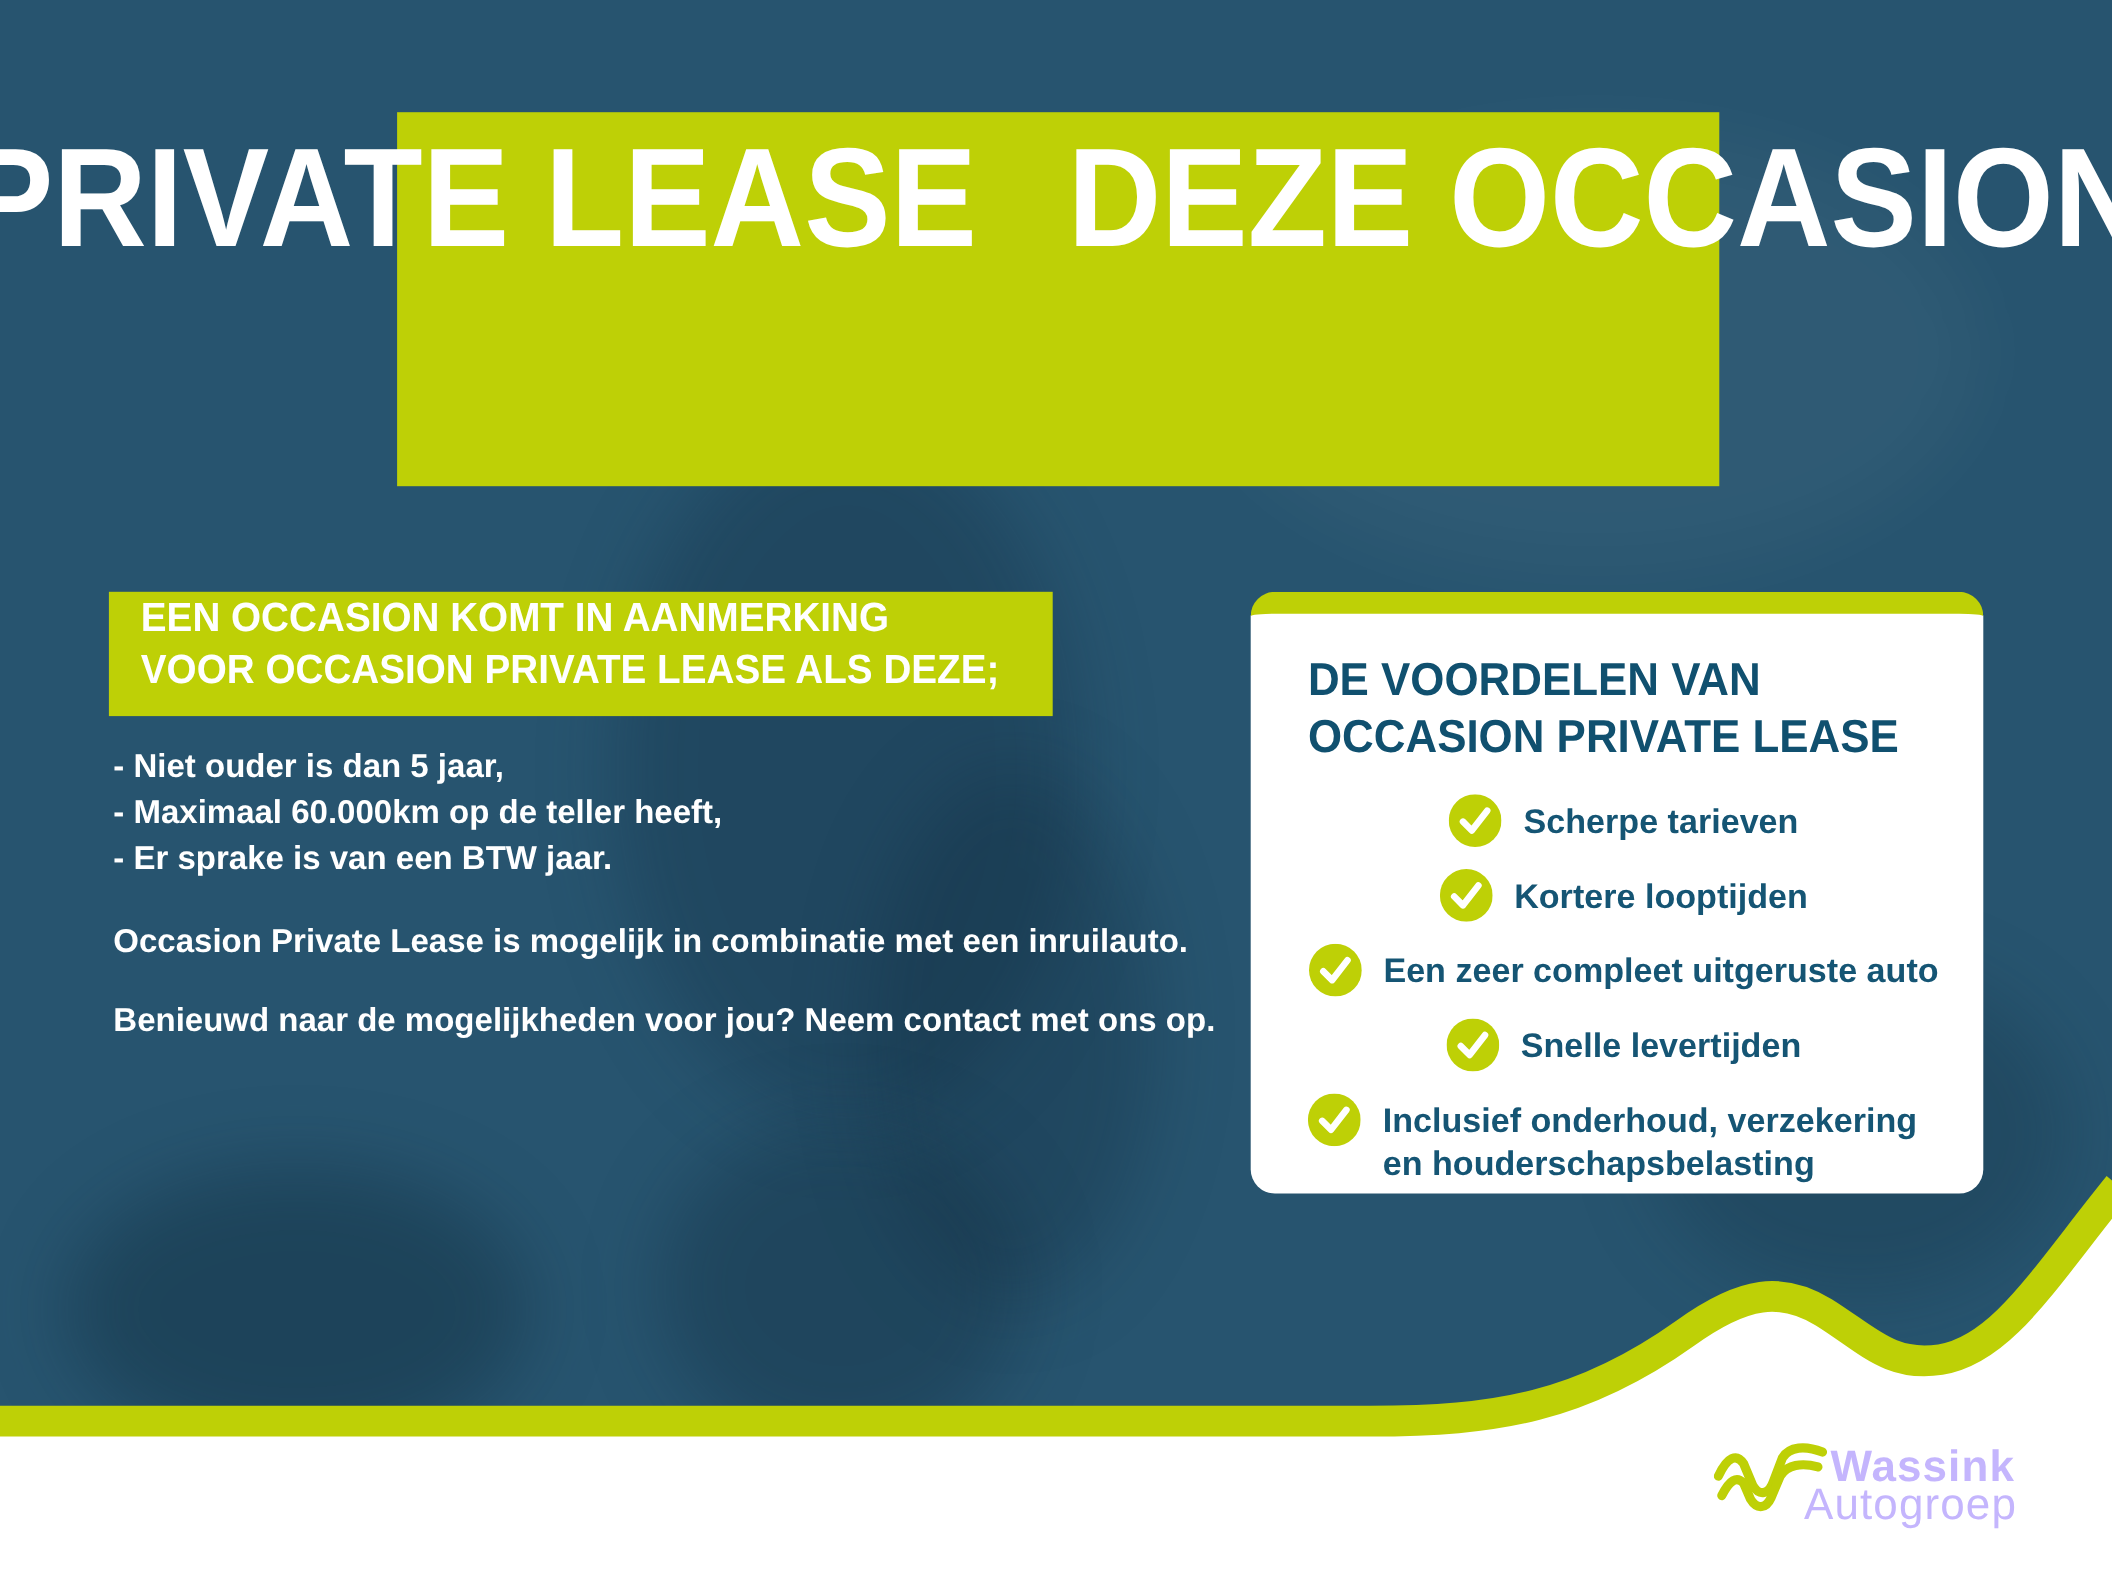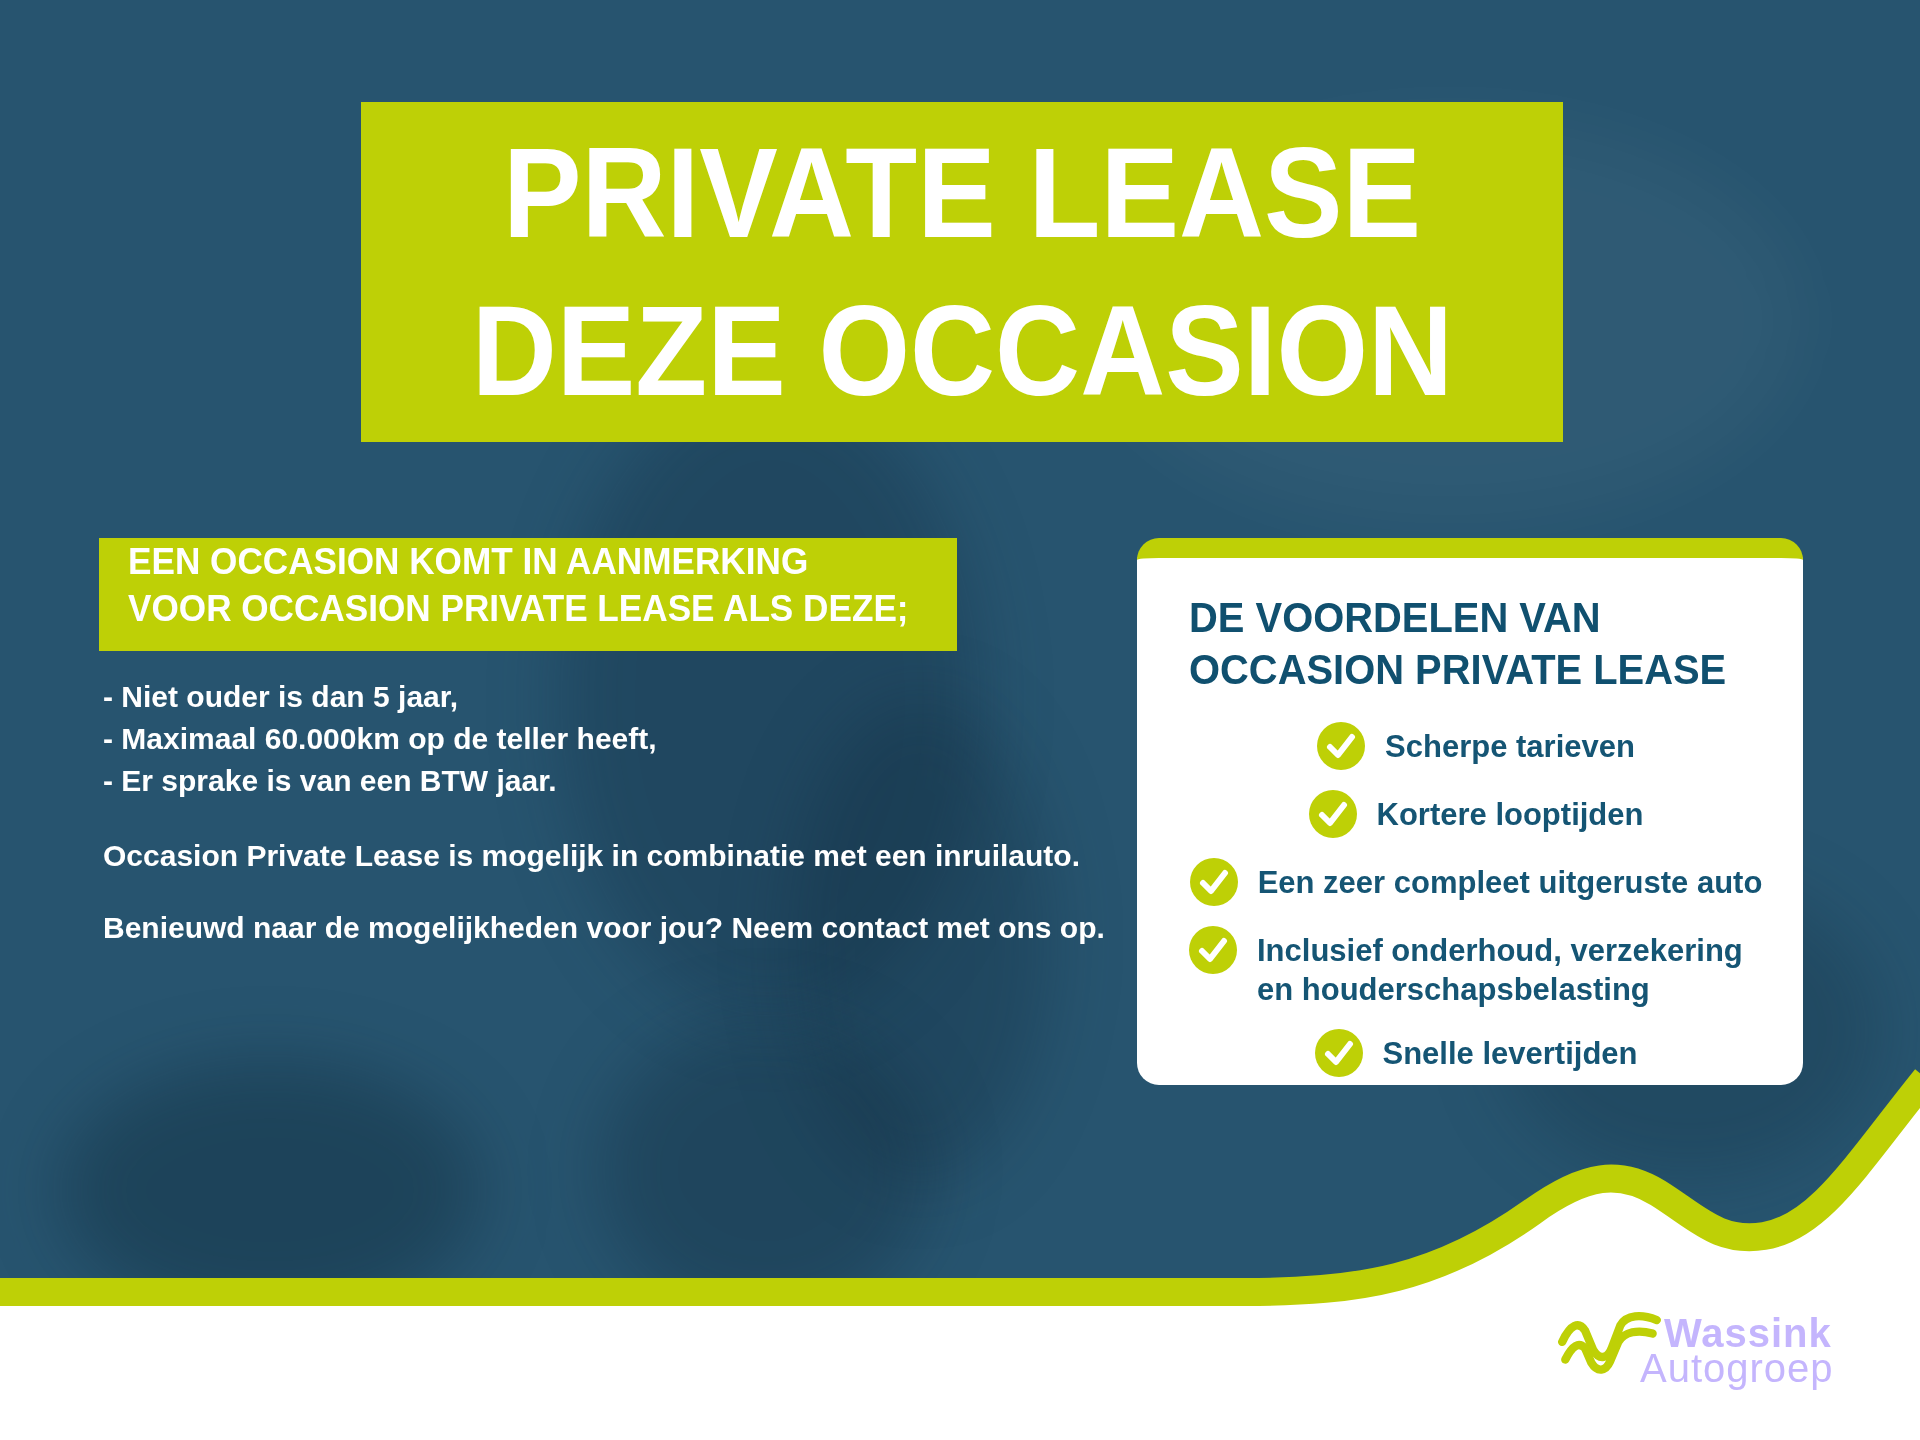--- a/index.html
+++ b/index.html
@@ -16,21 +16,21 @@
   .blob-hair{left:790px;top:700px;width:260px;height:480px;background:rgba(16,40,58,.28);}
   .blob-headrest-left{left:60px;top:1060px;width:420px;height:260px;background:rgba(12,36,52,.35);}
   .blob-headrest-mid{left:600px;top:1020px;width:330px;height:300px;background:rgba(12,36,52,.30);}
   .blob-seat-right{left:1500px;top:880px;width:380px;height:300px;background:rgba(16,42,60,.25);}
   .blob-light{left:1100px;top:120px;width:700px;height:400px;background:rgba(255,255,255,.04);}
 
   
   .hero{
     position:absolute;left:361px;top:102px;width:1202px;height:340px;
     background:#bed006;
-    display:flex;flex-direction:column;align-items:center;justify-content:center;
+    display:flex;align-items:flex-start;justify-content:center;
   }
   .hero-line{
     color:#fff;font-weight:700;font-size:128px;line-height:158px;
     white-space:nowrap;display:inline-block;transform:scaleX(.92);
     transform-origin:center;letter-spacing:0;
   }
 
   
   .qualify-banner{
     position:absolute;left:99px;top:538px;width:858px;height:113px;
@@ -144,30 +144,30 @@
         </span>
         <span class="benefit-text">Een zeer compleet uitgeruste auto</span>
       </li>
         <li class="benefit-row">
         <span class="check-badge">
           <svg viewBox="0 0 48 48" width="48" height="48">
             <circle cx="24" cy="24" r="24" fill="#bed006"></circle>
             <path d="M13 25 L21 33 L35 15" fill="none" stroke="#ffffff" stroke-width="6" stroke-linecap="round" stroke-linejoin="round"></path>
           </svg>
         </span>
-        <span class="benefit-text">Inclusief onderhoud, verzekering en houderschapsbelasting</span>
+        <span class="benefit-text">Snelle levertijden</span>
       </li>
         <li class="benefit-row">
         <span class="check-badge">
           <svg viewBox="0 0 48 48" width="48" height="48">
             <circle cx="24" cy="24" r="24" fill="#bed006"></circle>
             <path d="M13 25 L21 33 L35 15" fill="none" stroke="#ffffff" stroke-width="6" stroke-linecap="round" stroke-linejoin="round"></path>
           </svg>
         </span>
-        <span class="benefit-text">Snelle levertijden</span>
+        <span class="benefit-text">Inclusief onderhoud, verzekering en houderschapsbelasting</span>
       </li>
       </ul>
   </div>
 
   <svg class="wave-svg" viewBox="0 0 1920 1440">
     <path d="M0,1292 L1245,1292 C1360,1292 1438,1279 1532,1212
              C1586,1173 1620,1170 1658,1193
              C1698,1218 1718,1243 1764,1236
              C1820,1227 1858,1162 1926,1078
              L1926,1440 L0,1440 Z" fill="#ffffff"></path>

